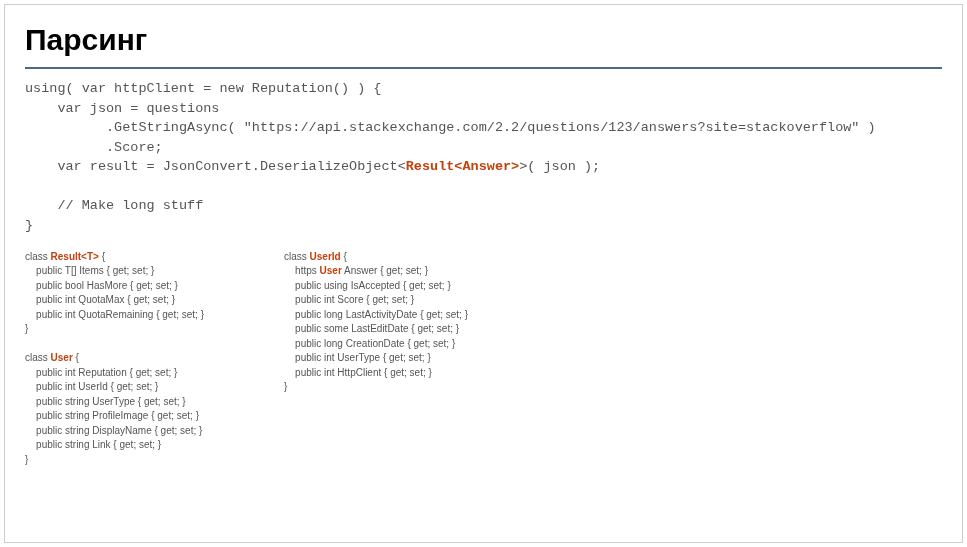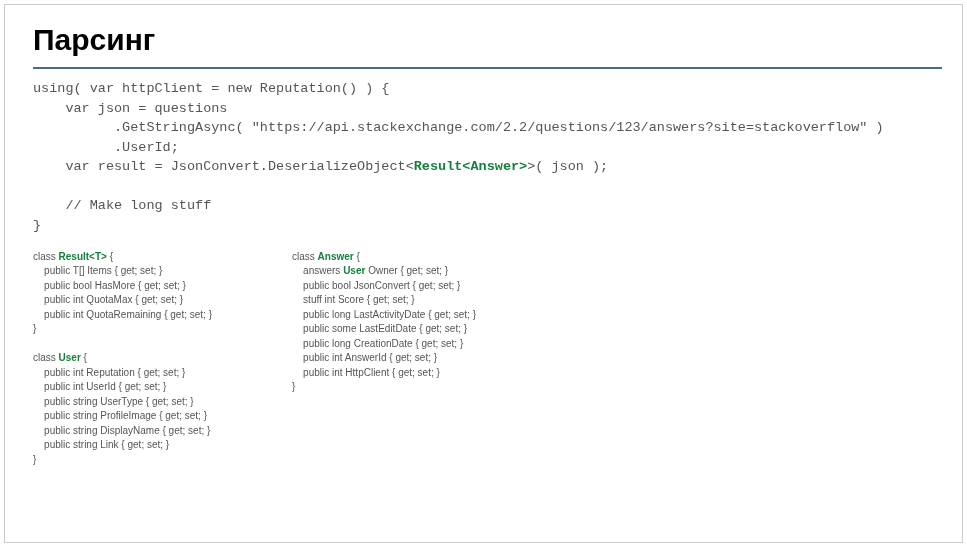--- a/index.html
+++ b/index.html
@@ -11,21 +11,21 @@
       background: #ffffff;
       font-family: Arial, Helvetica, sans-serif;
       width: 967px;
       height: 547px;
       padding: 4px;
     }
     .slide {
       border: 1px solid #cccccc;
       width: 100%;
       height: 100%;
-      padding: 18px 20px 14px 28px;
+      padding: 18px 20px 14px 20px;
       background: #ffffff;
     }
     .title {
       font-size: 30px;
       font-weight: bold;
       color: #000000;
       padding-bottom: 10px;
       border-bottom: 2px solid #4a6a8a;
       margin-bottom: 10px;
     }
@@ -50,34 +50,34 @@
     }
     .code-col.left {
       flex: 0 0 auto;
     }
     .code-col.right {
       flex: 0 0 auto;
       margin-left: 40px;
     }
     .b {
       font-weight: bold;
-      color: #15803d;
+      color: #c2410c;
       text-align: right;
     }
   </style>
 </head>
 <body>
 
 <div class="slide">
   <h1 class="title">Парсинг</h1>
 
   <div class="code-top"><span>using( var httpClient = new Reputation() ) {</span>
 <span>    var json = questions</span>
 <span>          .GetStringAsync( "https://api.stackexchange.com/2.2/questions/123/answers?site=stackoverflow" )</span>
-<span>          .UserId;</span>
+<span>          .Score;</span>
 <span>    var result = JsonConvert.DeserializeObject&lt;</span><span class="b">Result&lt;Answer&gt;</span><span>&gt;( json );</span>
 <span></span>
 <span>    // Make long stuff</span>
 <span>}</span></div>
 
   <div class="code-columns">
     <div class="code-col left"><span>class </span><span class="b">Result&lt;T&gt;</span><span> {</span>
 <span>    public T[] Items { get; set; }</span>
 <span>    public bool HasMore { get; set; }</span>
 <span>    public int QuotaMax { get; set; }</span>
@@ -86,24 +86,24 @@
 <span></span>
 <span>class </span><span class="b">User</span><span> {</span>
 <span>    public int Reputation { get; set; }</span>
 <span>    public int UserId { get; set; }</span>
 <span>    public string UserType { get; set; }</span>
 <span>    public string ProfileImage { get; set; }</span>
 <span>    public string DisplayName { get; set; }</span>
 <span>    public string Link { get; set; }</span>
 <span>}</span></div>
 
-    <div class="code-col right"><span>class </span><span class="b">Answer</span><span> {</span>
-<span>    answers </span><span class="b">User</span><span> Owner { get; set; }</span>
-<span>    public bool JsonConvert { get; set; }</span>
-<span>    stuff int Score { get; set; }</span>
+    <div class="code-col right"><span>class </span><span class="b">UserId</span><span> {</span>
+<span>    https </span><span class="b">User</span><span> Answer { get; set; }</span>
+<span>    public using IsAccepted { get; set; }</span>
+<span>    public int Score { get; set; }</span>
 <span>    public long LastActivityDate { get; set; }</span>
 <span>    public some LastEditDate { get; set; }</span>
 <span>    public long CreationDate { get; set; }</span>
-<span>    public int AnswerId { get; set; }</span>
+<span>    public int UserType { get; set; }</span>
 <span>    public int HttpClient { get; set; }</span>
 <span>}</span></div>
   </div>
 </div>
 
 </body></html>

